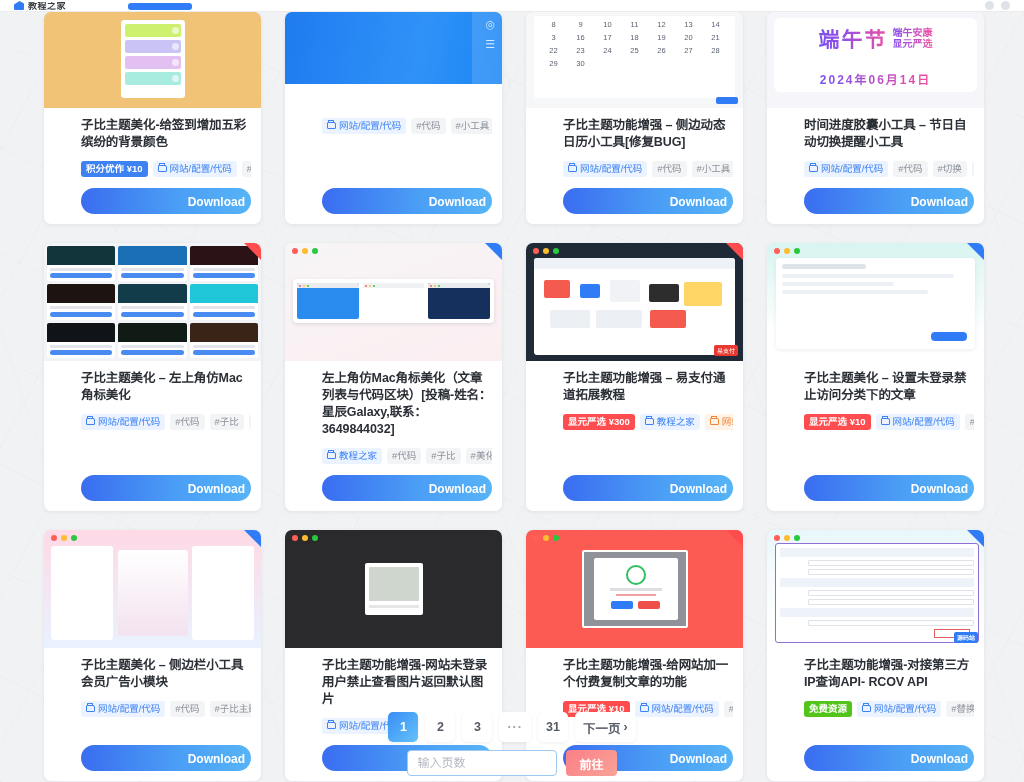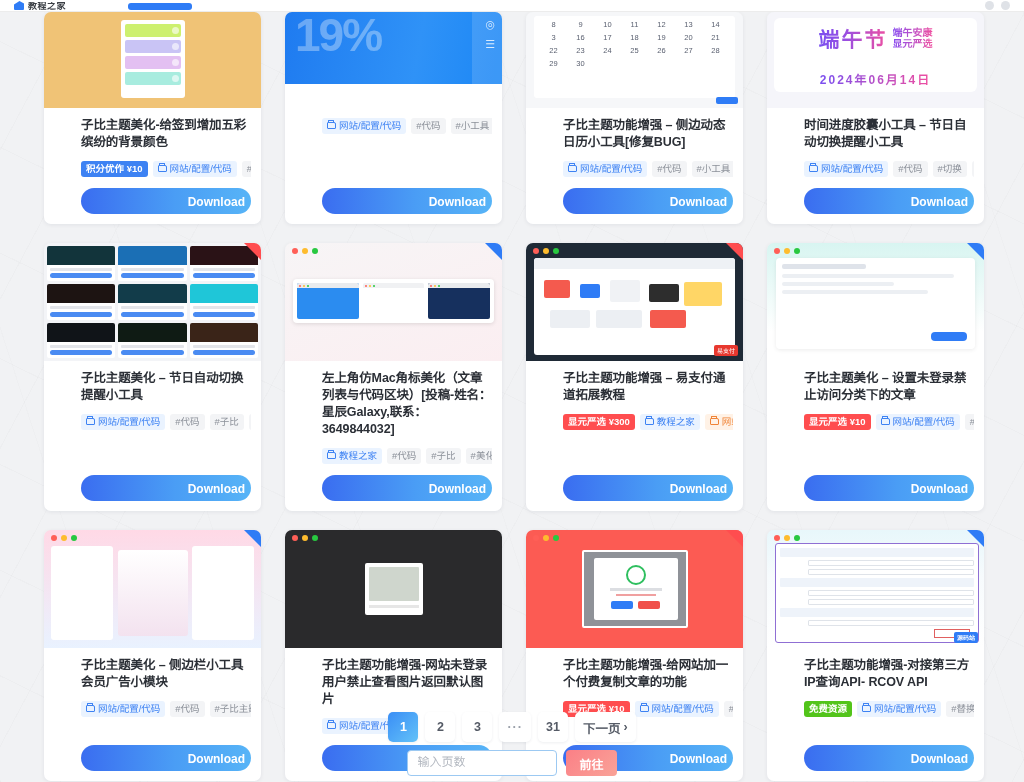--- a/index.html
+++ b/index.html
@@ -351,21 +351,21 @@
 
   .jump {
     position: absolute; left: 0; right: 0; top: 750px;
     display: flex; justify-content: center; align-items: center; gap: 9px;
   }
   .jump input {
     width: 150px; height: 26px;
     border: 1px solid #9cc9f2; border-radius: 4px;
     background: #fff; outline: none;
     padding: 0 9px; font-size: 12px; color: #444;
-    font-family: Liberation Mono, monospace;
+    font-family: Liberation Sans, sans-serif;
   }
   .jump input::placeholder { color: #b3b8c0; }
   .jump button {
     height: 26px; padding: 0 13px;
     border: 0; border-radius: 4px;
     background: linear-gradient(135deg, #fb7f86, #f9a398);
     color: #fff; font-size: 12px; font-weight: 700;
     cursor: pointer; font-family: inherit;
   }
 </style>
@@ -409,21 +409,20 @@
           <span class="tag hash">#代码</span>
 
         </div>
         <button class="dl">Download</button>
       </div>
     </div>
 
     <div class="row1 card">
       <div class="thumb">
         <div class="art bluegrad">
-          <span class="pct">19%</span>
           <div class="rightbox"></div>
           <span class="glyph" style="top:6px;">◎</span>
           <span class="glyph" style="top:26px;">☰</span>
           <div class="whitebar"></div>
         </div>
       </div>
       <div class="body">
         <div class="tags">
           <span class="tag cat">
               <i class="folder"></i>
@@ -561,21 +560,21 @@
             <div class="mini">
                 <div class="pic" style="background:#3a2418"></div>
                 <div class="ln"></div>
                 <div class="bt"></div>
               </div>
           </div>
         </div>
         <span class="corner-flag"></span>
       </div>
       <div class="body">
-        <div class="title">子比主题美化 – 节日自动切换提醒小工具</div>
+        <div class="title">子比主题美化 – 左上角仿Mac角标美化</div>
         <div class="tags">
           <span class="tag cat">
               <i class="folder"></i>
               <b style="font-weight:400">网站/配置/代码</b>
             </span>
           <span class="tag hash">#代码</span>
           <span class="tag hash">#子比</span>
           <span class="tag hash">#主题</span>
         </div>
         <button class="dl">Download</button>

